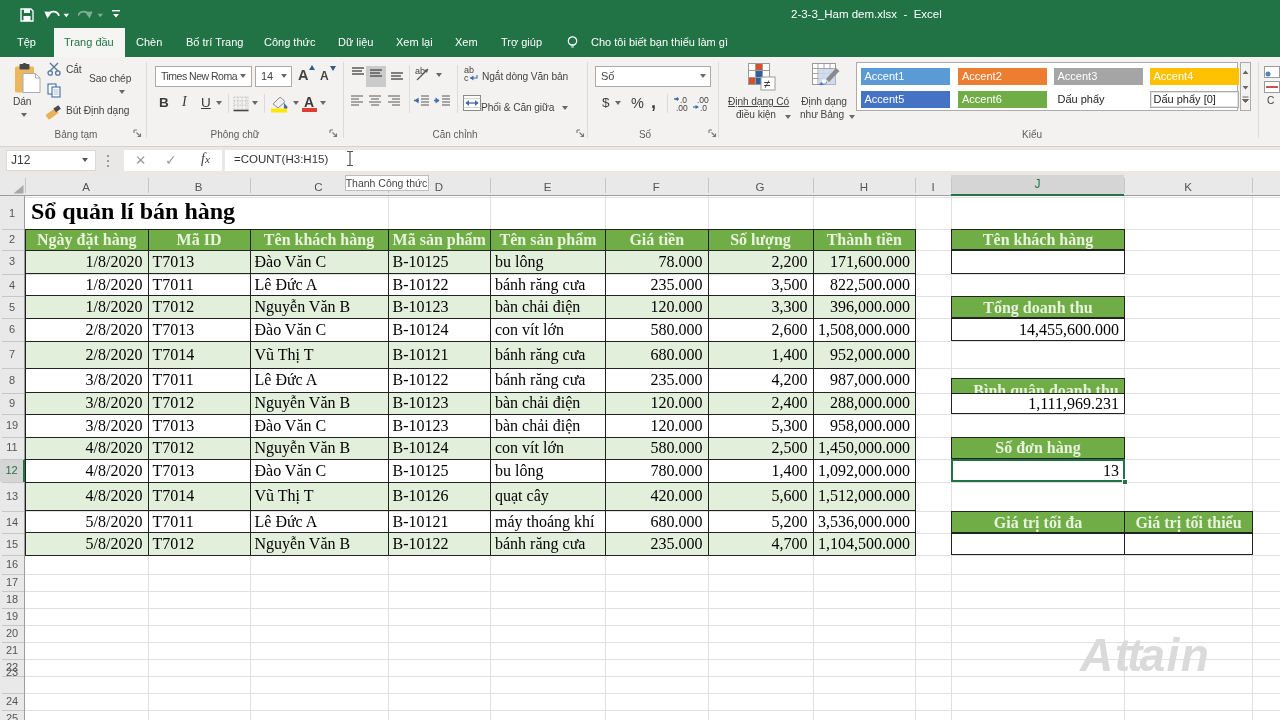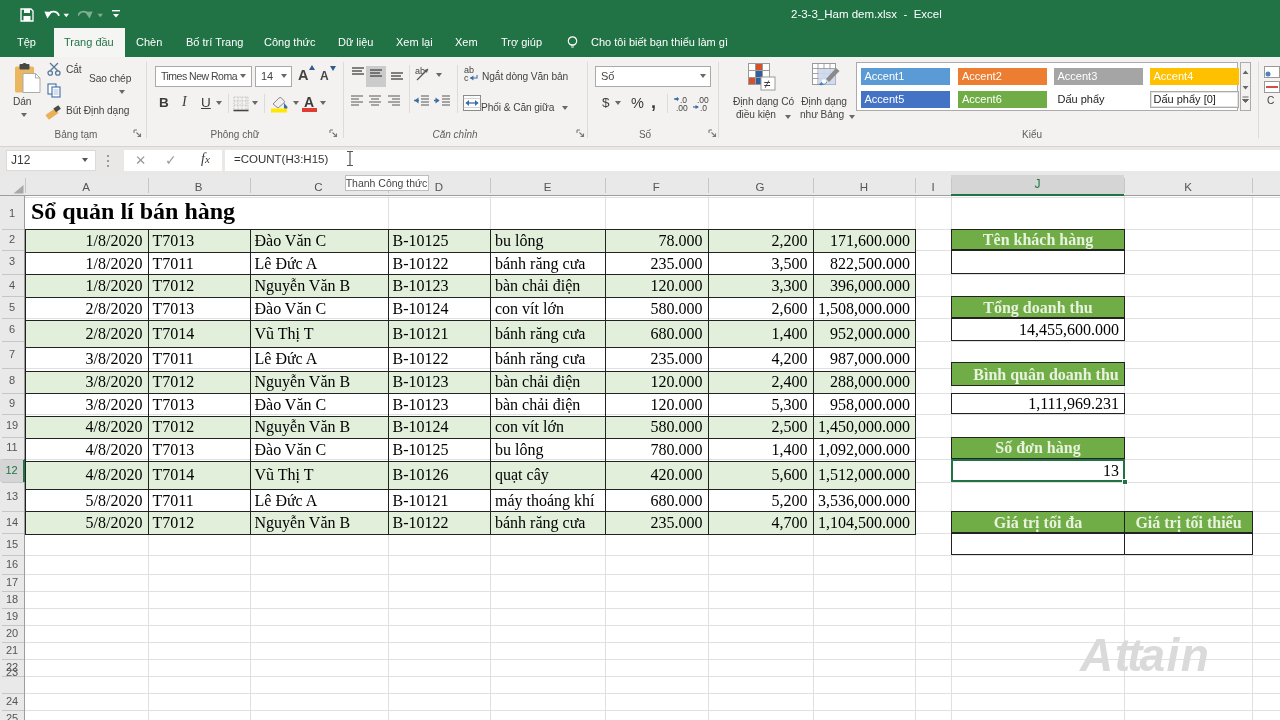--- a/index.html
+++ b/index.html
@@ -206,21 +206,21 @@
   </svg>
 
   <svg class="abs" style="left:463px;top:38px" width="18" height="16" viewBox="0 0 18 16">
     <rect x="0.5" y="0.5" width="17" height="15" fill="#fdfdfd" stroke="#8a8a8a"></rect>
     <path d="M3 8 h12" stroke="#3f6ea5" stroke-width="1.3"></path>
     <path d="M6 5 L2.5 8 L6 11 z M12 5 L15.5 8 L12 11 z" fill="#3f6ea5"></path>
     <path d="M0.5 3.5 h17 M0.5 12.5 h17" stroke="#c9c9c9" stroke-width="0.8"></path>
   </svg>
   <div class="rtext" style="left:481px;top:45px;">Phối &amp; Căn giữa</div>
   <div class="cdown" style="left:562px;top:49px;"></div>
-  <div class="glabel" style="left:420px;width:70px;font-style:italic;">Căn chỉnh</div>
+  <div class="glabel" style="left:420px;width:70px;">Căn chỉnh</div>
   <svg class="launch" style="left:576px;" width="10" height="10" viewBox="0 0 10 10">
     <path d="M1 1 v3 M1 1 h3 M3.5 3.5 l4 4 M7.5 4.5 v3 h-3" stroke="#777" stroke-width="1.1" fill="none"></path>
   </svg>
   <div class="gsep" style="left:587px;"></div>
 
   <div class="combo" style="left:595px;top:9px;width:116px;height:21px;line-height:19px;padding-left:5px;font-size:11px;">Số</div>
   <div class="cdown" style="left:700px;top:17px;"></div>
   <div class="abs" style="left:602px;top:38px;font-size:13.5px;color:#3b3b3b;">$</div>
   <div class="cdown" style="left:615px;top:44px;"></div>
   <div class="abs" style="left:631px;top:38px;font-size:14.5px;color:#3b3b3b;">%</div>
@@ -247,21 +247,21 @@
   <svg class="abs" style="left:748px;top:6px" width="28" height="28" viewBox="0 0 28 28">
     <rect x="0.5" y="0.5" width="21" height="21" fill="#fff" stroke="#9a9a9a"></rect>
     <path d="M0.5 7.5 h21 M0.5 14.5 h21 M7.5 0.5 v21 M14.5 0.5 v21" stroke="#9a9a9a" stroke-width="1"></path>
     <rect x="8" y="1" width="6" height="6" fill="#d6502b"></rect>
     <rect x="8" y="8" width="6" height="6" fill="#2e5f9e"></rect>
     <rect x="1" y="15" width="6" height="6" fill="#d6502b"></rect>
     <rect x="8" y="15" width="6" height="6" fill="#2e5f9e"></rect>
     <rect x="13" y="14" width="14" height="13" fill="#fff" stroke="#9a9a9a"></rect>
     <text x="16" y="25" font-size="12" fill="#3b3b3b">≠</text>
   </svg>
-  <div class="rtext" style="left:728px;top:39px;width:66px;text-align:right;">Định dạng Có</div>
+  <div class="rtext" style="left:728px;top:39px;width:66px;text-align:left;text-decoration:underline;">Định dạng Có</div>
   <div class="rtext" style="left:730px;top:52px;width:52px;text-align:center;">điều kiện</div>
   <div class="cdown" style="left:785px;top:58px;"></div>
   <svg class="abs" style="left:812px;top:6px" width="30" height="28" viewBox="0 0 30 28">
     <rect x="0.5" y="0.5" width="23" height="21" fill="#fff" stroke="#9a9a9a"></rect>
     <path d="M0.5 5.5 h23 M0.5 10.5 h23 M0.5 15.5 h23 M6 0.5 v21 M12 0.5 v21 M18 0.5 v21" stroke="#9a9a9a" stroke-width="0.9"></path>
     <rect x="6.5" y="6" width="17" height="15.5" fill="#ccd9ec" opacity="0.9"></rect>
     <path d="M14 16 L24 5 l3.5 3 L17 19 z" fill="#8a8a8a"></path>
     <path d="M13 17 c-3 1 -5 4 -7 4.5 c3 1.5 7 0.5 9 -2 z" fill="#4f81bd"></path>
     <circle cx="12" cy="18.5" r="2.2" fill="#fff"></circle>
   </svg>
@@ -436,20 +436,30 @@
         <col style="width:122.5px">
         <col style="width:102px">
         <col style="width:138px">
         <col style="width:102.5px">
         <col style="width:115px">
         <col style="width:102.5px">
         <col style="width:105px">
         <col style="width:102.5px">
       </colgroup>
 <tbody>
+        <tr class="hdr" style="height:21.0px;">
+          <td>Ngày đặt hàng</td>
+          <td>Mã ID</td>
+          <td>Tên khách hàng</td>
+          <td>Mã sản phẩm</td>
+          <td>Tên sản phẩm</td>
+          <td>Giá tiền</td>
+          <td>Số lượng</td>
+          <td>Thành tiền</td>
+        </tr>
 <tr class="band" style="height:23.3px;">
           <td class="r">1/8/2020</td>
           <td>T7013</td>
           <td>Đào Văn C</td>
           <td>B-10125</td>
           <td>bu lông</td>
           <td class="r">78.000</td>
           <td class="r">2,200</td>
           <td class="r">171,600.000</td>
         </tr>
@@ -572,21 +582,21 @@
           <td class="r">235.000</td>
           <td class="r">4,700</td>
           <td class="r">1,104,500.000</td>
         </tr>
 </tbody>
     </table>
 <div class="jcell jhdr" style="top:54.4px;height:21.0px;line-height:20.0px;">Tên khách hàng</div>
 <div class="jcell jval" style="top:75.4px;height:23.3px;"></div>
 <div class="jcell jhdr" style="top:120.8px;height:22.6px;line-height:21.6px;">Tổng doanh thu</div>
 <div class="jcell jval" style="top:143.4px;height:22.7px;line-height:21.7px;">14,455,600.000</div>
-<div class="jcell jhdr" style="top:187px;height:24.3px;line-height:23.3px;padding-left:16px;">Bình quân doanh thu</div>
+<div class="jcell jhdr" style="top:203px;height:24.3px;line-height:23.3px;padding-left:16px;">Bình quân doanh thu</div>
 <div class="jcell jval" style="top:217.5px;height:21.6px;line-height:20.6px;">1,111,969.231</div>
 <div class="jcell jhdr" style="top:262.2px;height:21.9px;line-height:20.9px;">Số đơn hàng</div>
 <div class="jcell" style="top:284.1px;height:23.1px;background:#fff;border:2px solid #217346;text-align:right;padding-right:4px;line-height:20.1px;">13</div>
 <div class="abs" style="left:1121.5px;top:303.7px;width:6px;height:6px;background:#217346;border:1px solid #fff;"></div>
 <div class="jcell jhdr" style="top:335.5px;height:22.4px;line-height:21.4px;">Giá trị tối đa</div>
 <div class="jcell jhdr" style="left:1124px;width:129px;top:335.5px;height:22.4px;line-height:21.4px;">Giá trị tối thiểu</div>
 <div class="jcell jval" style="top:357.9px;height:22.1px;"></div>
 <div class="jcell jval" style="left:1124px;width:129px;top:357.9px;height:22.1px;"></div>
 <div class="abs" style="left:1080px;top:453px;font-size:46px;font-weight:bold;font-style:italic;color:#dadada;letter-spacing:1.5px;">A<span style="letter-spacing:-3px;">tt</span>ain</div>
 </div>

